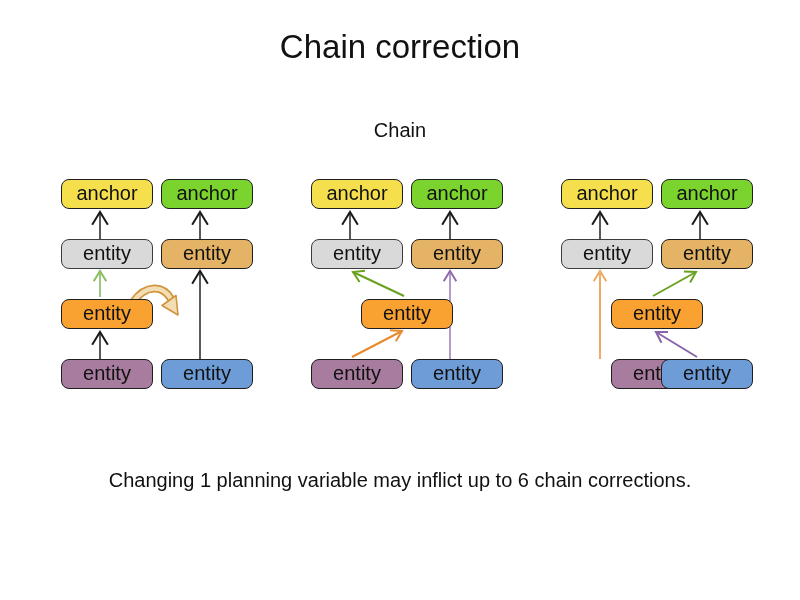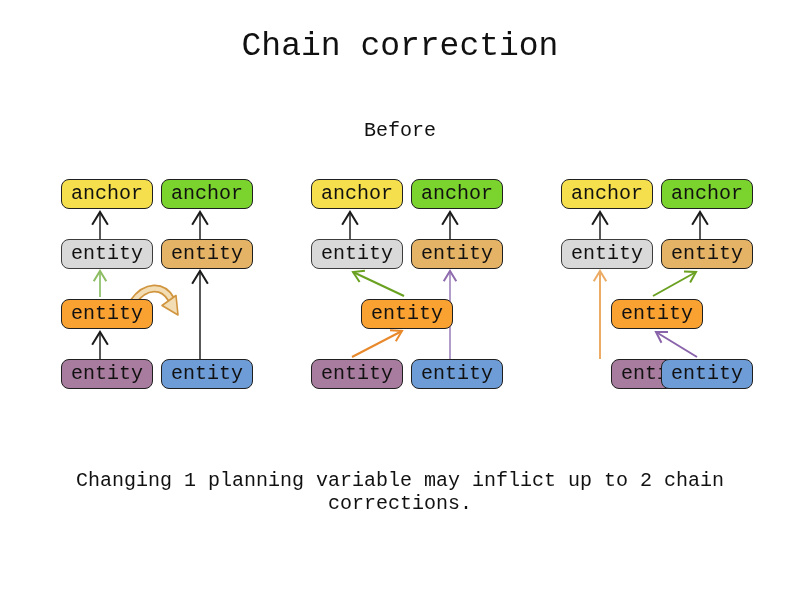--- a/index.html
+++ b/index.html
@@ -1,17 +1,17 @@
 <!DOCTYPE html>
 <html><head>
 <meta charset="utf-8">
 <style>
   html,body{margin:0;padding:0;background:#ffffff;}
   #stage{position:relative;width:800px;height:600px;background:#ffffff;overflow:hidden;
-         font-family:Liberation Mono, monospace;color:#111;}
+         font-family:Liberation Sans, sans-serif;color:#111;}
   #page-title{position:absolute;left:0;top:28px;width:800px;text-align:center;
               font-size:33px;font-weight:400;color:#111;}
   .panel-label{position:absolute;top:119px;width:200px;text-align:center;
                font-size:20px;color:#111;}
   #label-before{left:300px;}
   #label-after{left:550px;}
   #caption{position:absolute;left:0;top:469px;width:800px;text-align:center;
            font-size:20px;color:#111;}
   #arrows{position:absolute;left:0;top:0;width:800px;height:600px;}
   .node{position:absolute;width:92px;height:30px;box-sizing:border-box;
@@ -25,21 +25,21 @@
   .n-purple{background:#a87c9f;}
   .n-blue{background:#6d9cd6;}
 </style>
 </head>
 <body>
 
 <div id="stage">
 
   <div id="page-title">Chain correction</div>
 
-  <div id="label-before" class="panel-label">Before</div>
+  <div id="label-before" class="panel-label">Chain</div>
 
   <svg id="arrows" xmlns="http://www.w3.org/2000/svg" viewBox="0 0 800 600">
     <g>
       <path d="M 133 302 C 146 284, 163 285, 171 299" fill="none" stroke="#d0953e" stroke-width="8" stroke-linecap="round"></path>
       <path d="M 133 302 C 146 284, 163 285, 171 299" fill="none" stroke="#f3ddb4" stroke-width="4.5" stroke-linecap="round"></path>
       <polygon points="178,315 162,305.5 176,295.5" fill="#f3ddb4" stroke="#d0953e" stroke-width="1.6" stroke-linejoin="round"></polygon>
     </g>
   <g>
         <line x1="100" y1="239" x2="100" y2="212" stroke="#595959" stroke-width="2"></line>
         <polyline points="92.15969156604011,224.7878678308926 100,212 107.84030843395989,224.7878678308926" fill="none" stroke="#1a1a1a" stroke-width="2" stroke-linejoin="miter"></polyline>
@@ -119,15 +119,15 @@
   <div class="node n-blue" style="left:411px;top:359px">entity</div>
 
   <div class="node n-yellow" style="left:561px;top:179px">anchor</div>
   <div class="node n-green" style="left:661px;top:179px">anchor</div>
   <div class="node n-gray" style="left:561px;top:239px">entity</div>
   <div class="node n-tan" style="left:661px;top:239px">entity</div>
   <div class="node n-orange" style="left:611px;top:299px">entity</div>
   <div class="node n-purple" style="left:611px;top:359px">entity</div>
   <div class="node n-blue" style="left:661px;top:359px">entity</div>
 
-  <div id="caption">Changing 1 planning variable may inflict up to 2 chain corrections.</div>
+  <div id="caption">Changing 1 planning variable may inflict up to 6 chain corrections.</div>
 
 </div>
 
 </body></html>

